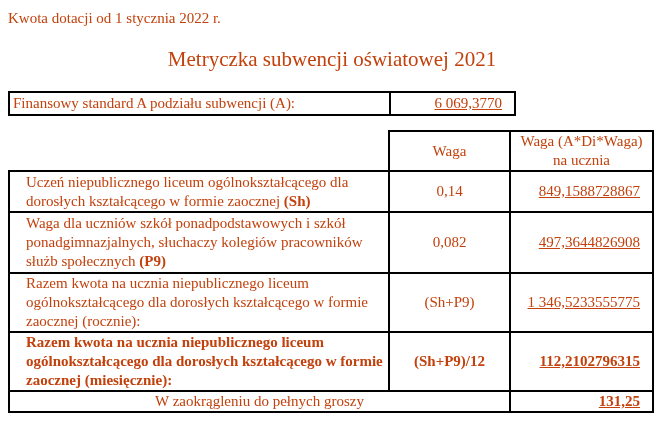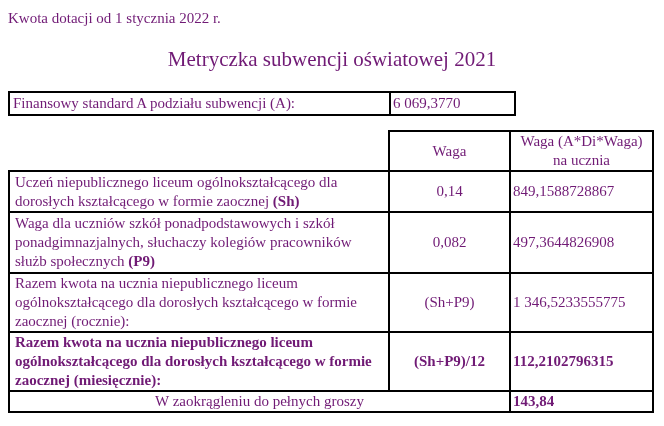--- a/index.html
+++ b/index.html
@@ -6,21 +6,21 @@
     margin: 0;
     padding: 0;
     background: #ffffff;
   }
   .page {
     position: relative;
     width: 664px;
     height: 426px;
     background: #ffffff;
     font-family: "Liberation Serif", "DejaVu Serif", serif;
-    color: #701a75;
+    color: #c2410c;
     overflow: hidden;
   }
   .subtitle {
     margin: 9px 0 0 8px;
     font-size: 15px;
     line-height: 18px;
   }
   .title {
     margin: 20px 0 0 0;
     text-align: center;
@@ -42,21 +42,21 @@
   }
   
   .params-table {
     margin: 19px 0 8px 8px;
     width: 498px;
   }
   .params-table .c-label { width: 381px; }
   .params-table .c-value { width: 125px; }
   .params-table td { height: 21px; }
   .cell-label { text-align: left; padding-left: 3px; }
-  .cell-value { text-align: left; padding-right: 12px; }
+  .cell-value { text-align: right; padding-right: 12px; text-decoration: underline; }
   
   .calc-table {
     margin: 14px 0 0 8px;
     width: 540px;
   }
   .calc-table .c-desc  { width: 380px; }
   .calc-table .c-waga  { width: 121px; }
   .calc-table .c-kwota { width: 143px; }
   .corner-empty {
     border: none;
@@ -64,21 +64,21 @@
   }
   .cell-center { text-align: center; }
   .row-header td { height: 35px; }
   .row-sh td     { height: 39px; }
   .row-p9 td     { height: 59px; }
   .row-sum td    { height: 55px; }
   .row-month td  { height: 56px; }
   .row-footer td { height: 18px; }
   .row-month td { font-weight: bold; }
   .bold { font-weight: bold; }
-  .desc-cell { padding-left: 5px; }
+  .desc-cell { padding-left: 16px; }
 </style>
 </head>
 <body>
 
 <div class="page">
 
   <p class="subtitle">Kwota dotacji od 1 stycznia 2022 r.</p>
 
   <h1 class="title">Metryczka subwencji oświatowej 2021</h1>
 
@@ -130,18 +130,18 @@
       </tr>
 
       <tr class="row-month">
         <td class="desc-cell"><span>Razem kwota na ucznia niepublicznego liceum ogólnokształcącego dla dorosłych kształcącego w formie zaocznej  (miesięcznie):</span><span class="bold"></span></td>
         <td class="cell-center">(Sh+P9)/12</td>
         <td class="cell-value">112,2102796315</td>
       </tr>
 
       <tr class="row-footer">
         <td class="cell-center" colspan="2">W zaokrągleniu do pełnych groszy</td>
-        <td class="cell-value bold">143,84</td>
+        <td class="cell-value bold">131,25</td>
       </tr>
     </tbody>
   </table>
 
 </div>
 
 </body></html>

